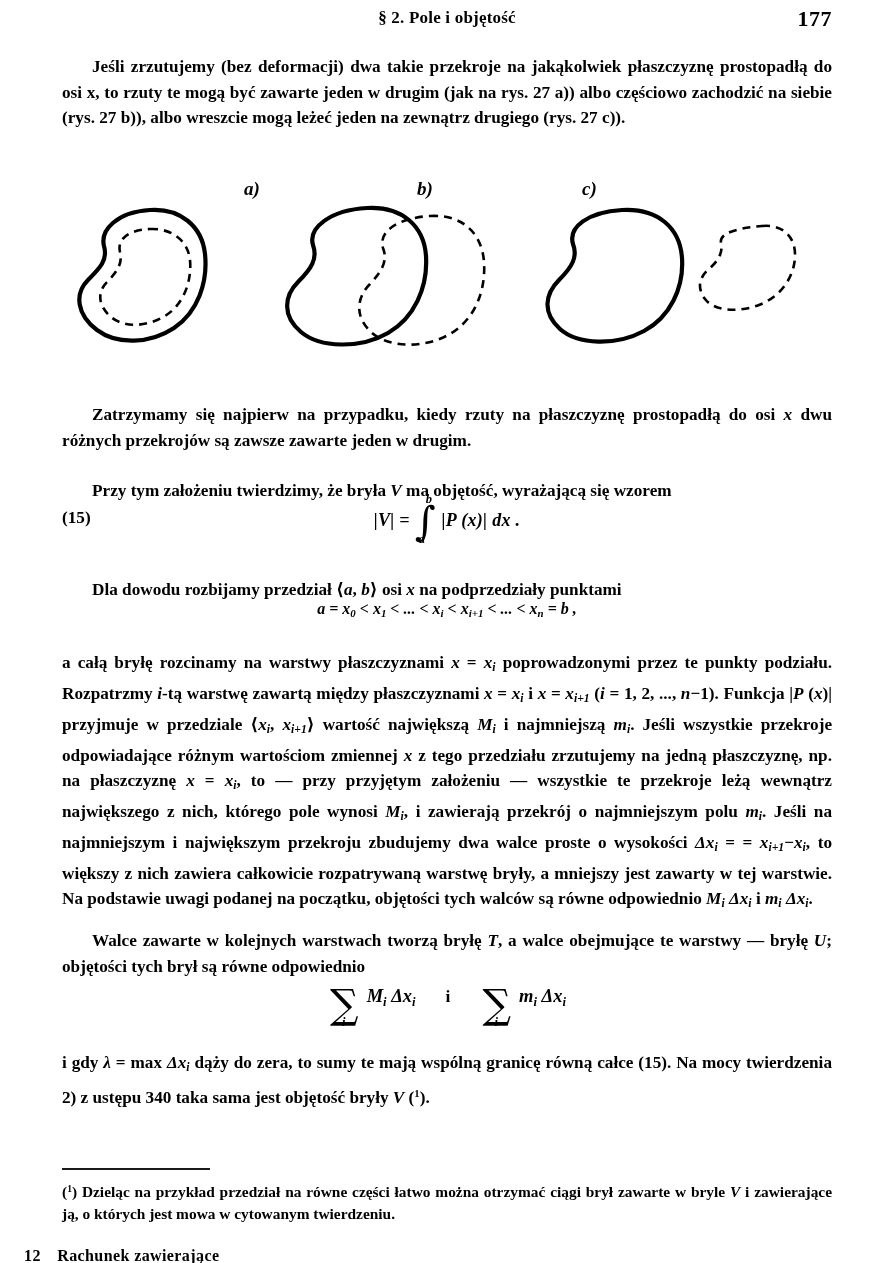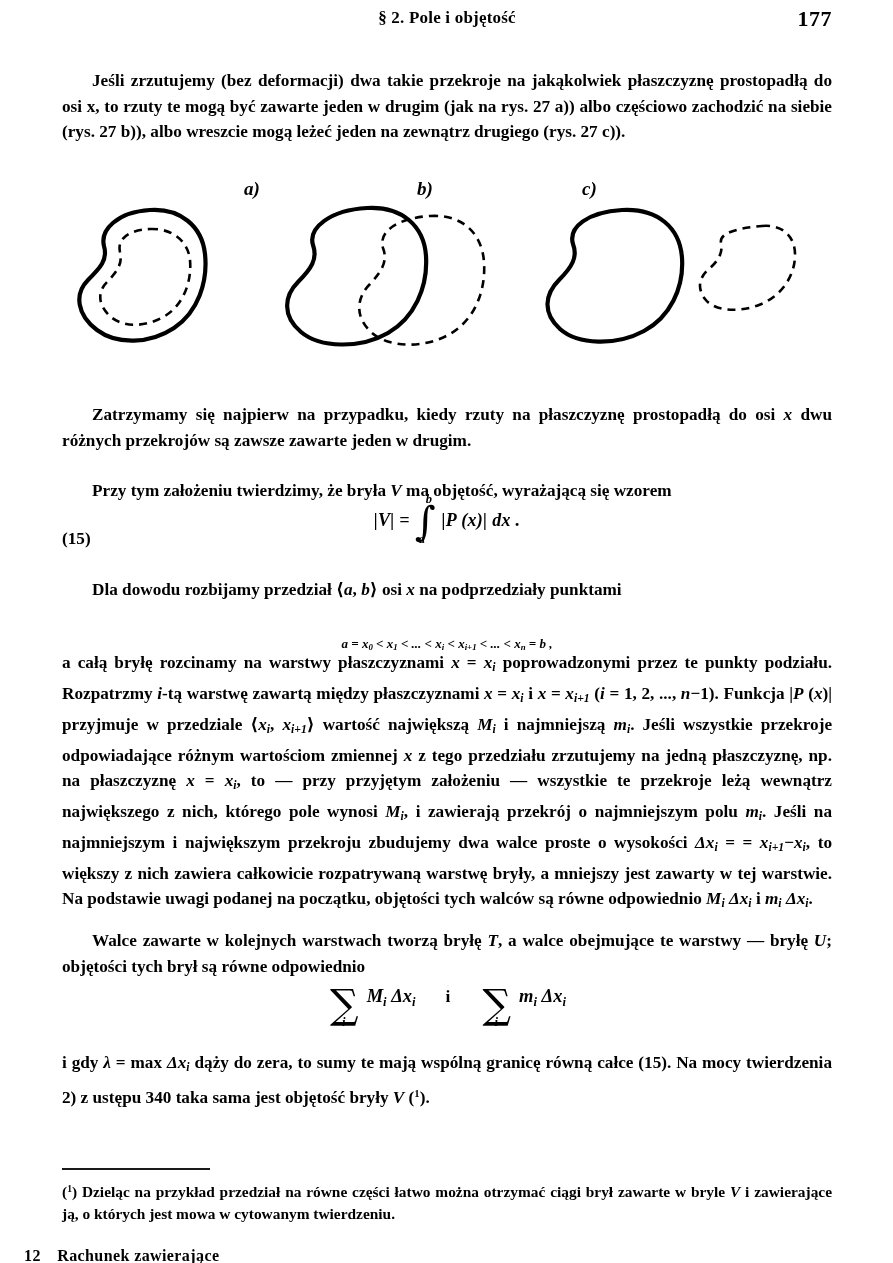--- a/index.html
+++ b/index.html
@@ -52,21 +52,21 @@
     left: 62px;
     width: 770px;
     font-size: 17.2px;
     line-height: 25.6px;
     text-align: justify;
     text-justify: inter-word;
     font-weight: bold;
   }
   .indent { text-indent: 30px; }
 
-  .para-intro { top: 68px; }
+  .para-intro { top: 54px; }
   .para-2 { top: 402px; }
   .para-3 { top: 478px; }
   .para-4 { top: 577px; }
   .para-5 { top: 650px; }
   .para-6 { top: 928px; }
   .para-7 { top: 1050px; }
 
   i, .it { font-style: italic; }
 
   
@@ -110,21 +110,21 @@
   
   .eq-row {
     position: absolute;
     left: 62px;
     width: 770px;
     font-weight: bold;
   }
   .eq-15 { top: 506px; height: 62px; }
   .eq-tag {
     position: absolute;
-    left: 0; top: 23px;
+    left: 0; top: 2px;
     font-size: 17.2px;
     font-weight: bold;
   }
   .eq-center {
     position: absolute;
     left: 0; width: 770px;
     text-align: center;
   }
   .eq-int {
     font-size: 18px;
@@ -155,21 +155,21 @@
     font-weight: bold;
   }
   .intsign .lim-bot {
     position: absolute;
     left: 4px; top: 26px;
     font-size: 12.5px;
     font-style: italic;
     font-weight: bold;
   }
 
-  .eq-part { top: 636px; height: 30px; font-size: 13px; }
+  .eq-part { top: 600px; height: 30px; font-size: 16px; }
   .eq-part .eq-center { font-style: italic; }
 
   .eq-sums { top: 980px; height: 70px; }
   .sum-wrap {
     display: inline-block;
     position: relative;
     vertical-align: middle;
     margin: 0 2px;
   }
   .sum-glyph {

